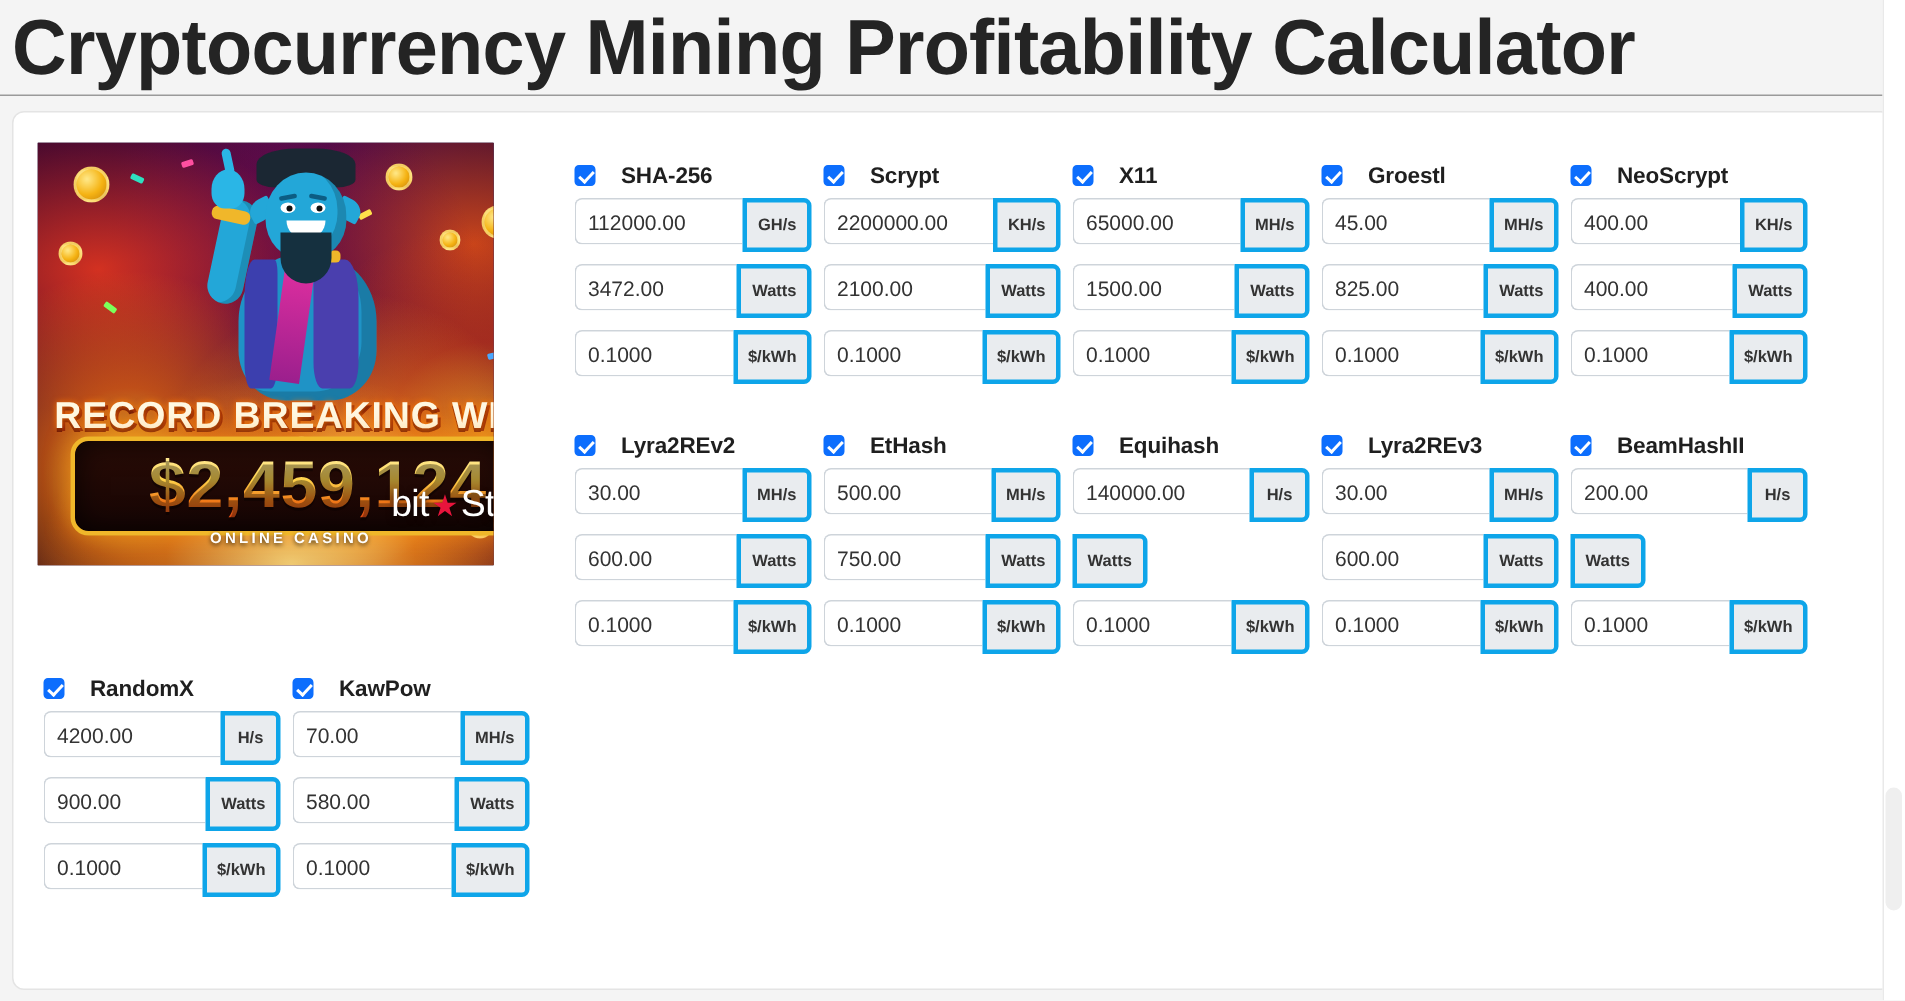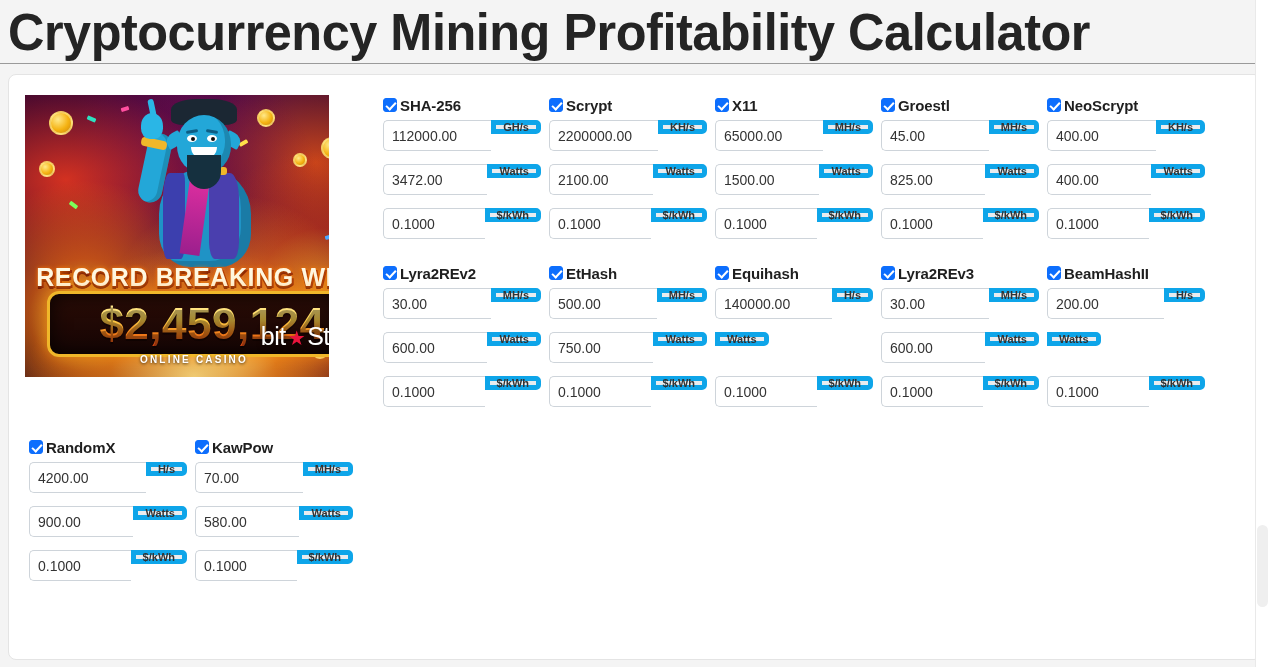--- a/index.html
+++ b/index.html
@@ -171,23 +171,24 @@
   .algo-row {
     display: flex;
     gap: 8px;
     margin-bottom: 24px;
   }
   .algo-row:last-child { margin-bottom: 0; }
   .algo-col { width: 158px; flex: 0 0 158px; }
 
   .algo-head {
     display: flex; align-items: center;
-    gap: 3px;
+    gap: 17px;
     height: 20px;
     margin-bottom: 5px;
+    margin-top: 12px;
   }
   .algo-check {
     width: 14px; height: 14px; flex: 0 0 14px;
     border-radius: 3px;
     background: #0d6efd;
     border: 1px solid #0d6efd;
     position: relative;
     cursor: pointer;
   }
   .algo-check::after {
@@ -222,26 +223,26 @@
     border-radius: 5px 0 0 5px;
     background: #ffffff;
     padding: 0 8px;
     font-family: "Liberation Sans", sans-serif;
     font-size: 14px;
     color: #333333;
     outline: none;
   }
   .ig .addon {
     flex: 0 0 auto;
-    height: 14px;
+    height: 36px;
     min-width: 40px;
     padding: 0 7px;
     display: flex; align-items: center; justify-content: center;
     background: #e9ecef;
-    border: 5px solid #0ea5e9;
+    border: 3px solid #0ea5e9;
     border-radius: 0 5px 5px 0;
     font-size: 11px;
     font-weight: bold;
     color: #333333;
     white-space: nowrap;
   }
 
   
   .btn-bar {
     position: absolute;

